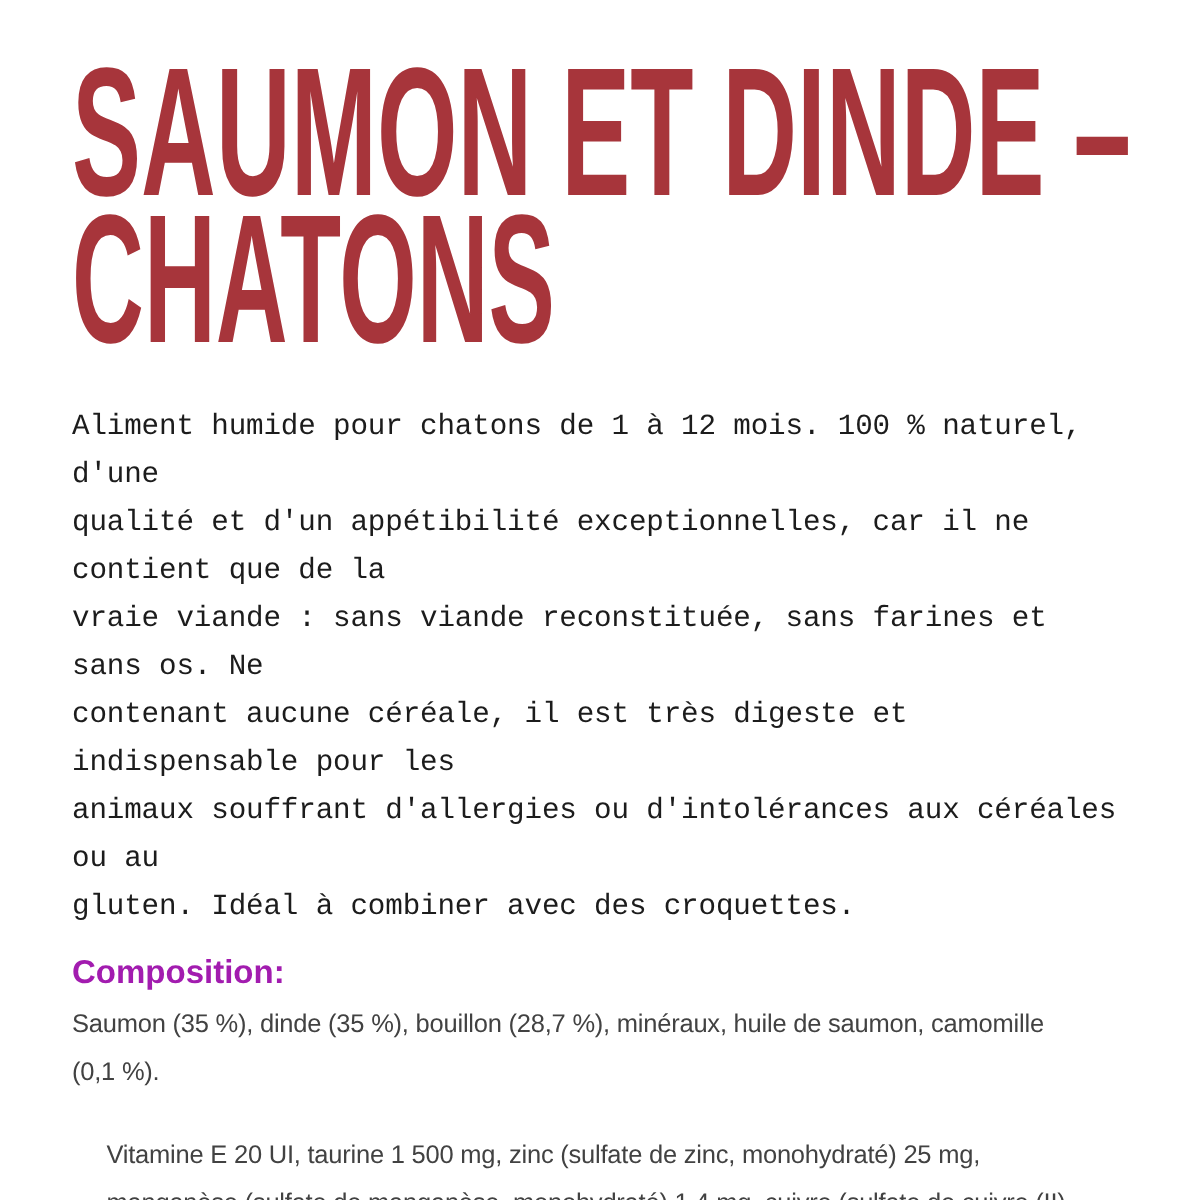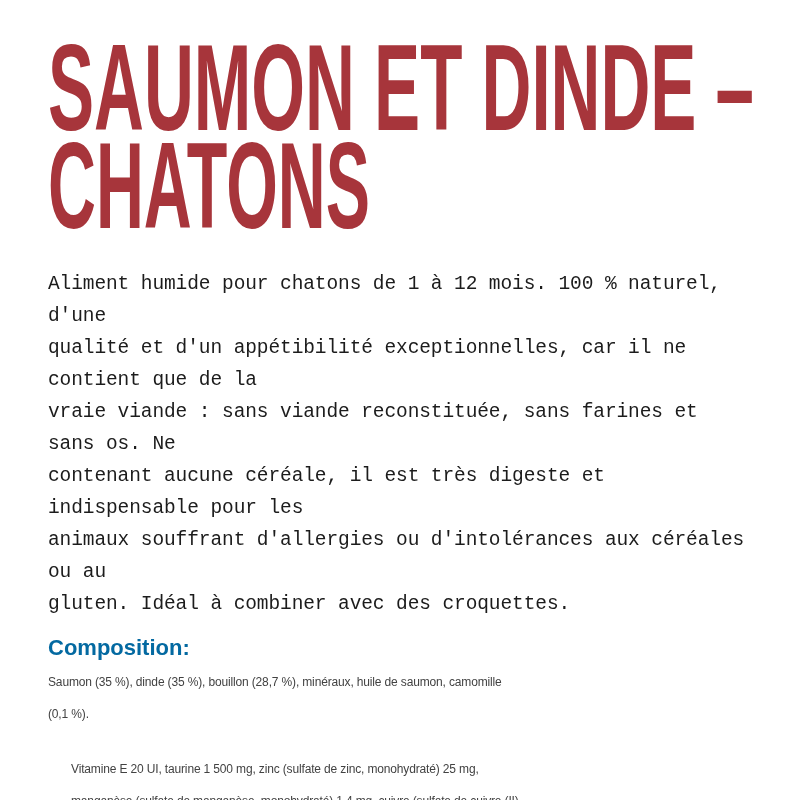--- a/index.html
+++ b/index.html
@@ -35,25 +35,25 @@
     color: #1c1c1c;
     letter-spacing: -0.1px;
     white-space: pre-line;
     font-family: Liberation Mono, monospace;
   }
   .comp-heading {
     margin: 13px 0 0 0;
     font-size: 22px;
     line-height: 30px;
     font-weight: 600;
-    color: #0369a1;
+    color: #a21caf;
   }
   .small {
     margin: 4px 0 0 0;
-    font-size: 12px;
+    font-size: 17px;
     line-height: 31.5px;
     color: #424242;
     letter-spacing: -0.15px;
     white-space: pre-line;
   }
   .small.analysis { margin-top: 22px; }
   .small.additives { margin-top: 24px; margin-left: 23px; }
 </style>
 </head>
 <body>

